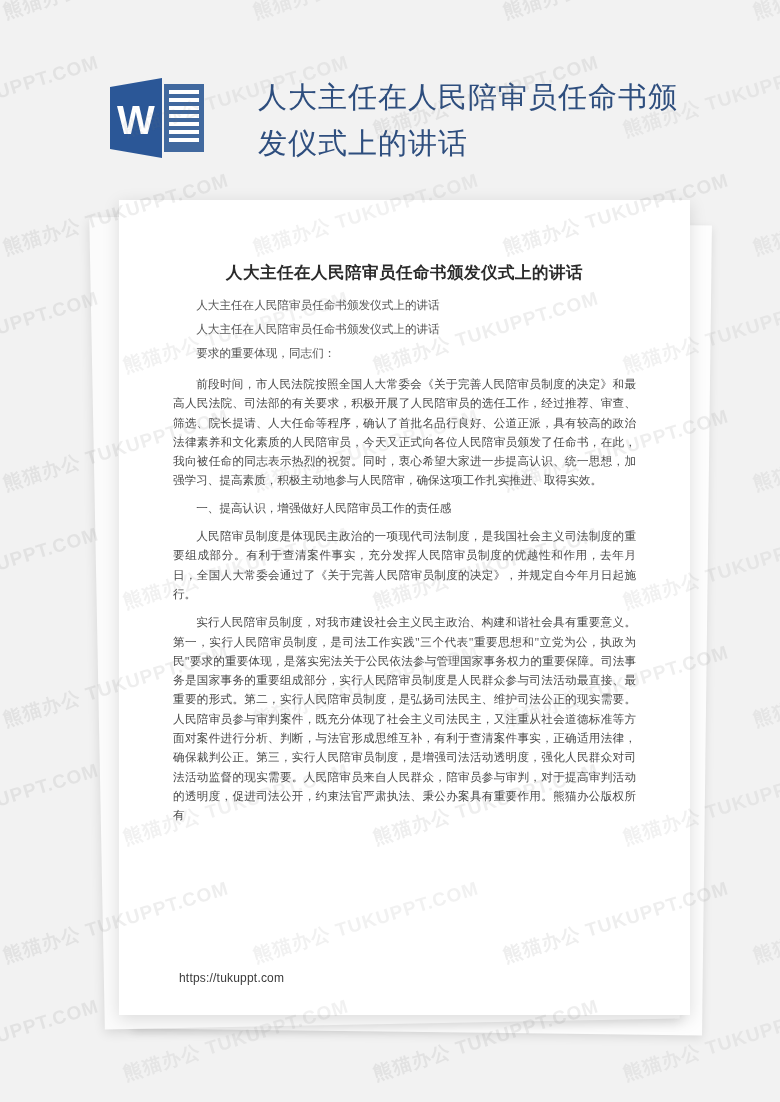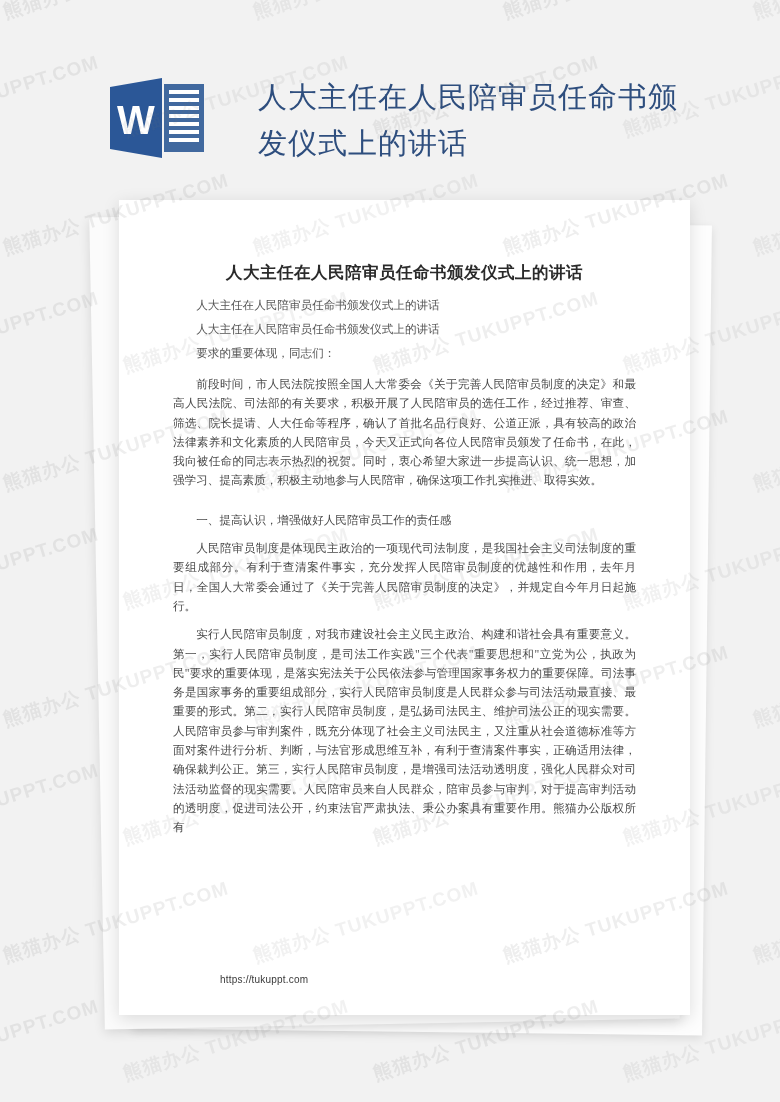--- a/index.html
+++ b/index.html
@@ -121,30 +121,29 @@
   .para{
     font-size:11.6px;
     line-height:19.3px;
     color:#4a4a4a;
     text-align:justify;
     text-justify:inter-ideograph;
     text-indent:2em;
     margin:9px 0 0 0;
   }
   .para.heading{
-    margin-top:20px;
+    margin-top:8px;
   }
   .footer-url{
     position:absolute;
     left:60px;bottom:30px;
     font-family:"Liberation Sans", sans-serif;
-    font-size:10px;
+    font-size:12px;
     color:#3a3a3a;
     letter-spacing:0.2px;
-    margin-left:41px;
   }
 
   
   .doc-inner .para,
   .doc-inner .line{
     -webkit-font-smoothing:antialiased;
   }
 </style>
 </head>
 <body>

